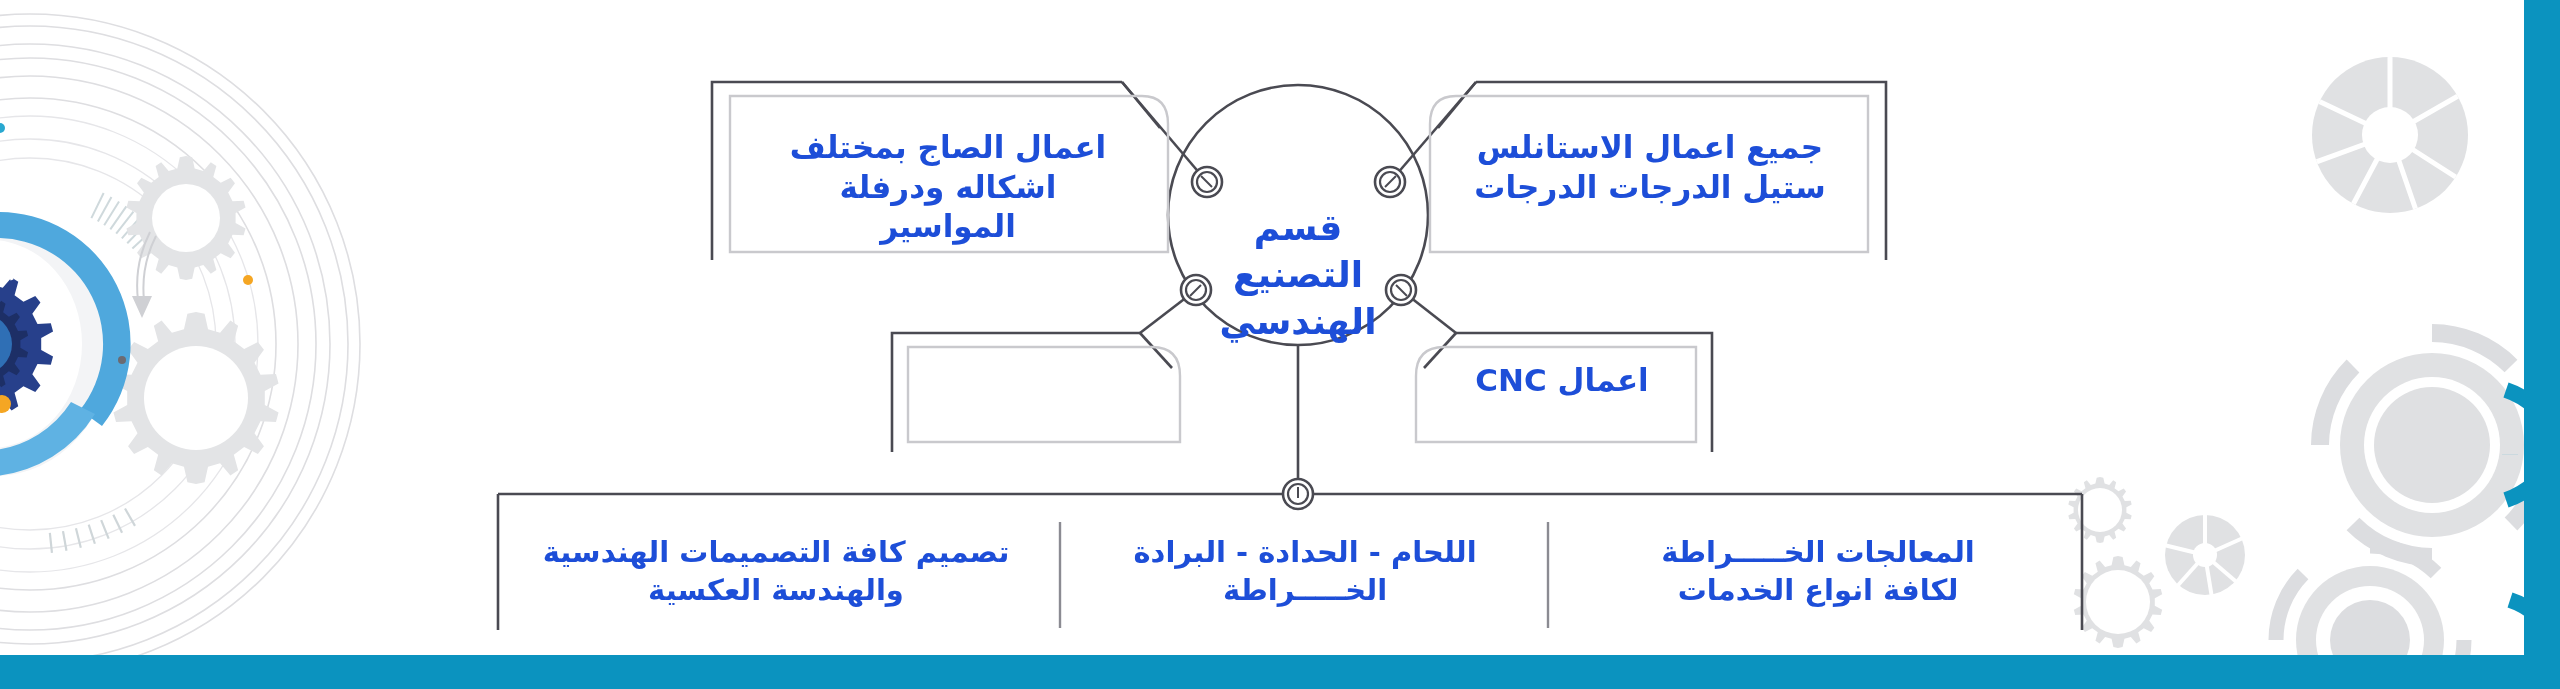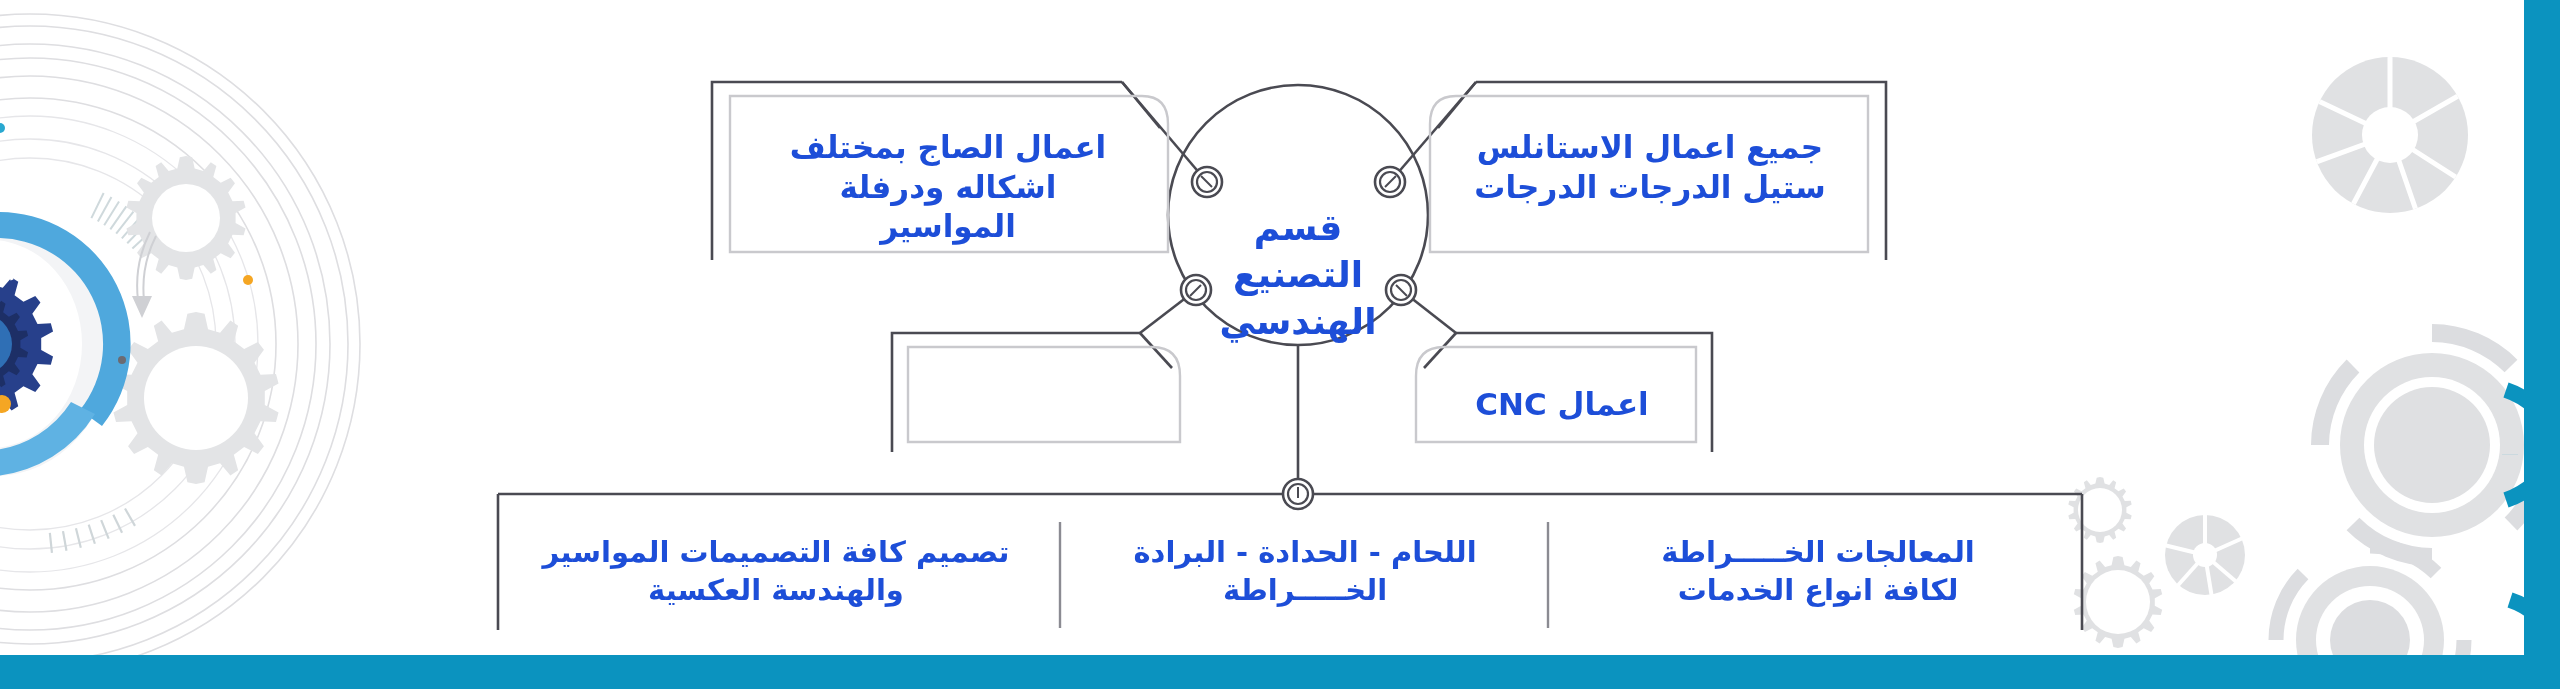--- a/index.html
+++ b/index.html
@@ -401,23 +401,23 @@
   <div class="txt center-text" style="left:1183px;top:205px;width:230px;">قسم التصنيع
 الهندسي</div>
 
   <div class="txt node-text" style="left:768px;top:128px;width:360px;">اعمال الصاج بمختلف
 اشكاله ودرفلة المواسير</div>
 
   <div class="txt node-text" style="left:1470px;top:128px;width:360px;">جميع اعمال الاستانلس
 ستيل الدرجات الدرجات</div>
 
 
-  <div class="txt node-text single-line" style="left:1432px;top:360px;width:260px;margin-top:24px;">اعمال CNC</div>
-
-  <div class="txt foot-text" style="left:500px;top:534px;width:552px;">تصميم كافة التصميمات المواسير
+  <div class="txt node-text single-line" style="left:1432px;top:360px;width:260px;">اعمال CNC</div>
+
+  <div class="txt foot-text" style="left:500px;top:534px;width:552px;">تصميم كافة التصميمات الهندسية
 والهندسة العكسية</div>
 
   <div class="txt foot-text" style="left:1070px;top:534px;width:470px;">اللحام - الحدادة - البرادة
 الخـــــراطة</div>
 
   <div class="txt foot-text" style="left:1558px;top:534px;width:520px;">المعالجات الخـــــراطة
 لكافة انواع الخدمات</div>
 
 </div>
 

